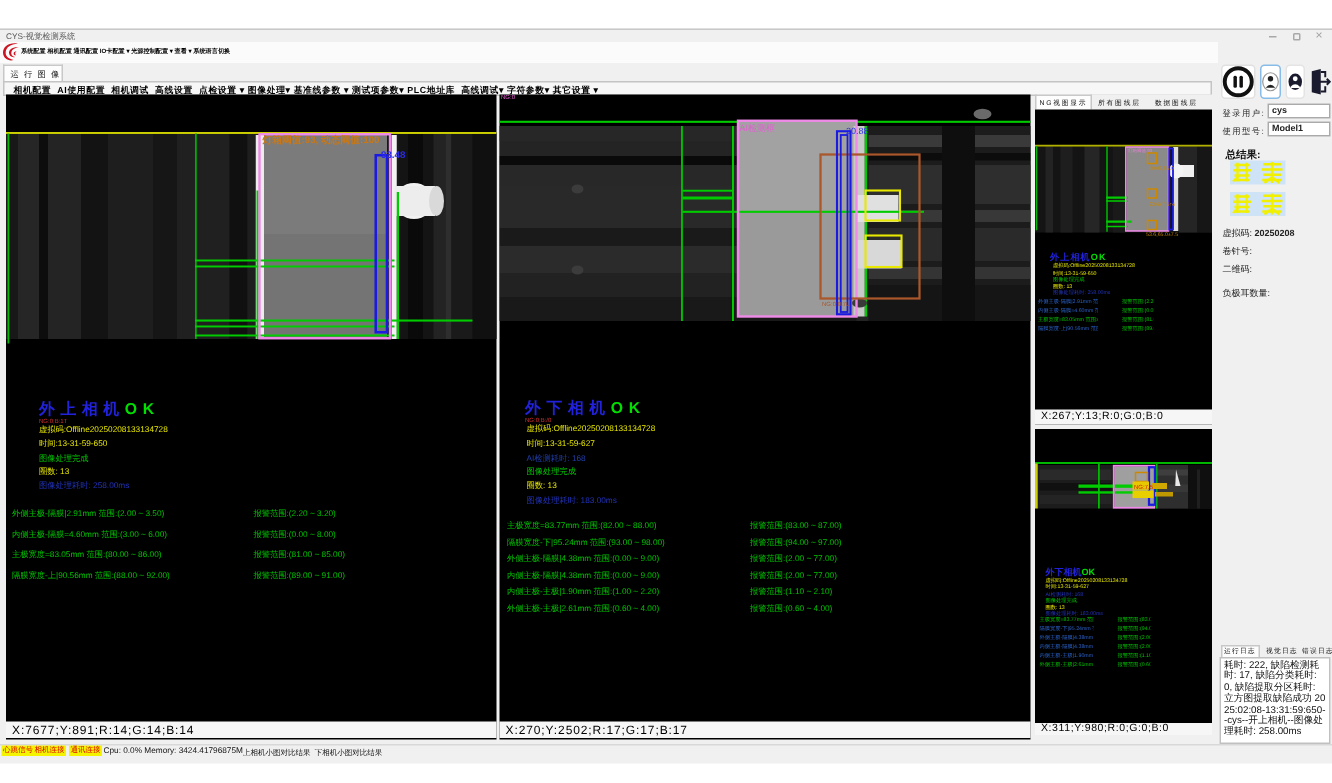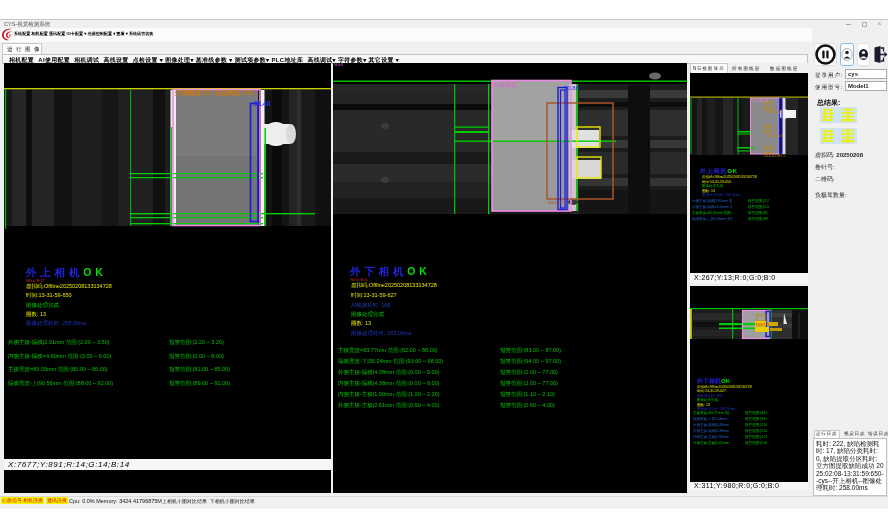--- a/index.html
+++ b/index.html
@@ -83,21 +83,21 @@
    <div class="zt" style="left:22px;top:248px;font-size:5.5px;color:#e8e800;">圈数: 13</div>
    <div class="zt" style="left:22px;top:257px;font-size:5.5px;color:#2233bb;">图像处理耗时: 258.00ms</div>
    <div class="zt" style="left:4px;top:276px;font-size:5.5px;color:#00c400;">外侧主极-隔膜|2.91mm 范围:(2.00 ~ 3.50)</div>
    <div class="zt" style="left:165px;top:276px;font-size:5.5px;color:#00c400;">报警范围:(2.20 ~ 3.20)</div>
    <div class="zt" style="left:4px;top:290px;font-size:5.5px;color:#00c400;">内侧主极-隔膜=4.60mm 范围:(3.00 ~ 6.00)</div>
    <div class="zt" style="left:165px;top:290px;font-size:5.5px;color:#00c400;">报警范围:(0.00 ~ 8.00)</div>
    <div class="zt" style="left:4px;top:303px;font-size:5.5px;color:#00c400;">主极宽度=83.05mm 范围:(80.00 ~ 86.00)</div>
    <div class="zt" style="left:165px;top:303px;font-size:5.5px;color:#00c400;">报警范围:(81.00 ~ 85.00)</div>
    <div class="zt" style="left:4px;top:317px;font-size:5.5px;color:#00c400;">隔膜宽度-上|90.56mm 范围:(88.00 ~ 92.00)</div>
    <div class="zt" style="left:165px;top:317px;font-size:5.5px;color:#00c400;">报警范围:(89.00 ~ 91.00)</div>
-   <div class="sbar" style="left:0px;top:396px;width:327px;height:11px;font-style:italic;">X:7677;Y:891;R:14;G:14;B:14</div>
+   <div class="sbar" style="left:0px;top:418px;width:327px;height:11px;">X:7677;Y:891;R:14;G:14;B:14</div>
  </div>
 
  <div class="panel" id="pM" style="left:333px;top:43px;width:354px;height:430px;">
    <svg class="abs" style="left:0;top:0" width="354" height="158" viewBox="0 0 354 158">
      <rect x="0" y="17.5" width="354" height="1.4" fill="#0c0"></rect>
      <rect x="0.5" y="22" width="1.6" height="119" fill="#cdd000"></rect>
      <rect x="0" y="21" width="354" height="130" fill="#242424"></rect>
      <rect x="0" y="21" width="238" height="10" fill="#272727"></rect>
      <rect x="0" y="41" width="238" height="6" fill="#0a0a0a"></rect>
      <rect x="0" y="47" width="238" height="14" fill="#282828"></rect>
@@ -154,20 +154,21 @@
    <div class="zt" style="left:5px;top:295px;font-size:5.5px;color:#00c400;">隔膜宽度-下|95.24mm 范围:(93.00 ~ 98.00)</div>
    <div class="zt" style="left:167px;top:295px;font-size:5.5px;color:#00c400;">报警范围:(94.00 ~ 97.00)</div>
    <div class="zt" style="left:5px;top:306px;font-size:5.5px;color:#00c400;">外侧主极-隔膜|4.38mm 范围:(0.00 ~ 9.00)</div>
    <div class="zt" style="left:167px;top:306px;font-size:5.5px;color:#00c400;">报警范围:(2.00 ~ 77.00)</div>
    <div class="zt" style="left:5px;top:317px;font-size:5.5px;color:#00c400;">内侧主极-隔膜|4.38mm 范围:(0.00 ~ 9.00)</div>
    <div class="zt" style="left:167px;top:317px;font-size:5.5px;color:#00c400;">报警范围:(2.00 ~ 77.00)</div>
    <div class="zt" style="left:5px;top:328px;font-size:5.5px;color:#00c400;">内侧主极-主极|1.90mm 范围:(1.00 ~ 2.20)</div>
    <div class="zt" style="left:167px;top:328px;font-size:5.5px;color:#00c400;">报警范围:(1.10 ~ 2.10)</div>
    <div class="zt" style="left:5px;top:339px;font-size:5.5px;color:#00c400;">外侧主极-主极|2.61mm 范围:(0.60 ~ 4.00)</div>
    <div class="zt" style="left:167px;top:339px;font-size:5.5px;color:#00c400;">报警范围:(0.60 ~ 4.00)</div>
+   <div class="sbar" style="left:0px;top:418px;width:354px;height:11px;">X:270;Y:2502;R:17;G:17;B:17</div>
  </div>
 
  <div class="abs" style="left:690px;top:43px;width:118px;height:10px;background:#f0f0f0;"></div>
  <div class="abs" style="left:690px;top:43px;width:38px;height:10px;background:#fdfdfd;border:1px solid #c8c8c8;border-bottom:none;"></div>
  <div class="zt" style="left:693px;top:45.5px;font-size:4.5px;letter-spacing:1.2px;color:#111;">NG视图显示</div>
  <div class="zt" style="left:732px;top:45.5px;font-size:4.5px;letter-spacing:1.2px;color:#111;">所有图线层</div>
  <div class="zt" style="left:770px;top:45.5px;font-size:4.5px;letter-spacing:1.2px;color:#111;">数据图线层</div>
 
  <div class="panel" id="pA" style="left:690px;top:53px;width:118px;height:210px;">
   <svg class="abs" style="left:0;top:0" width="118" height="88" viewBox="0 0 118 88">

